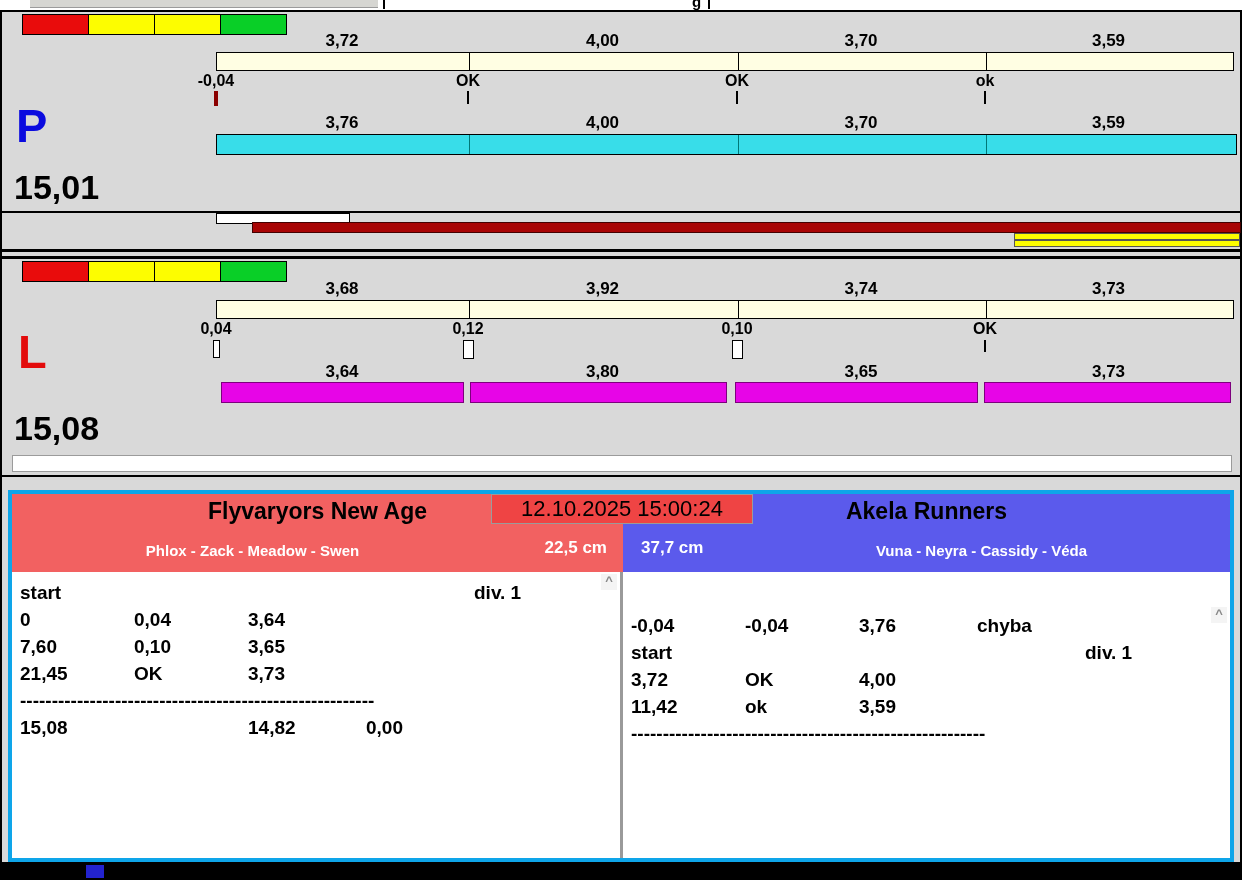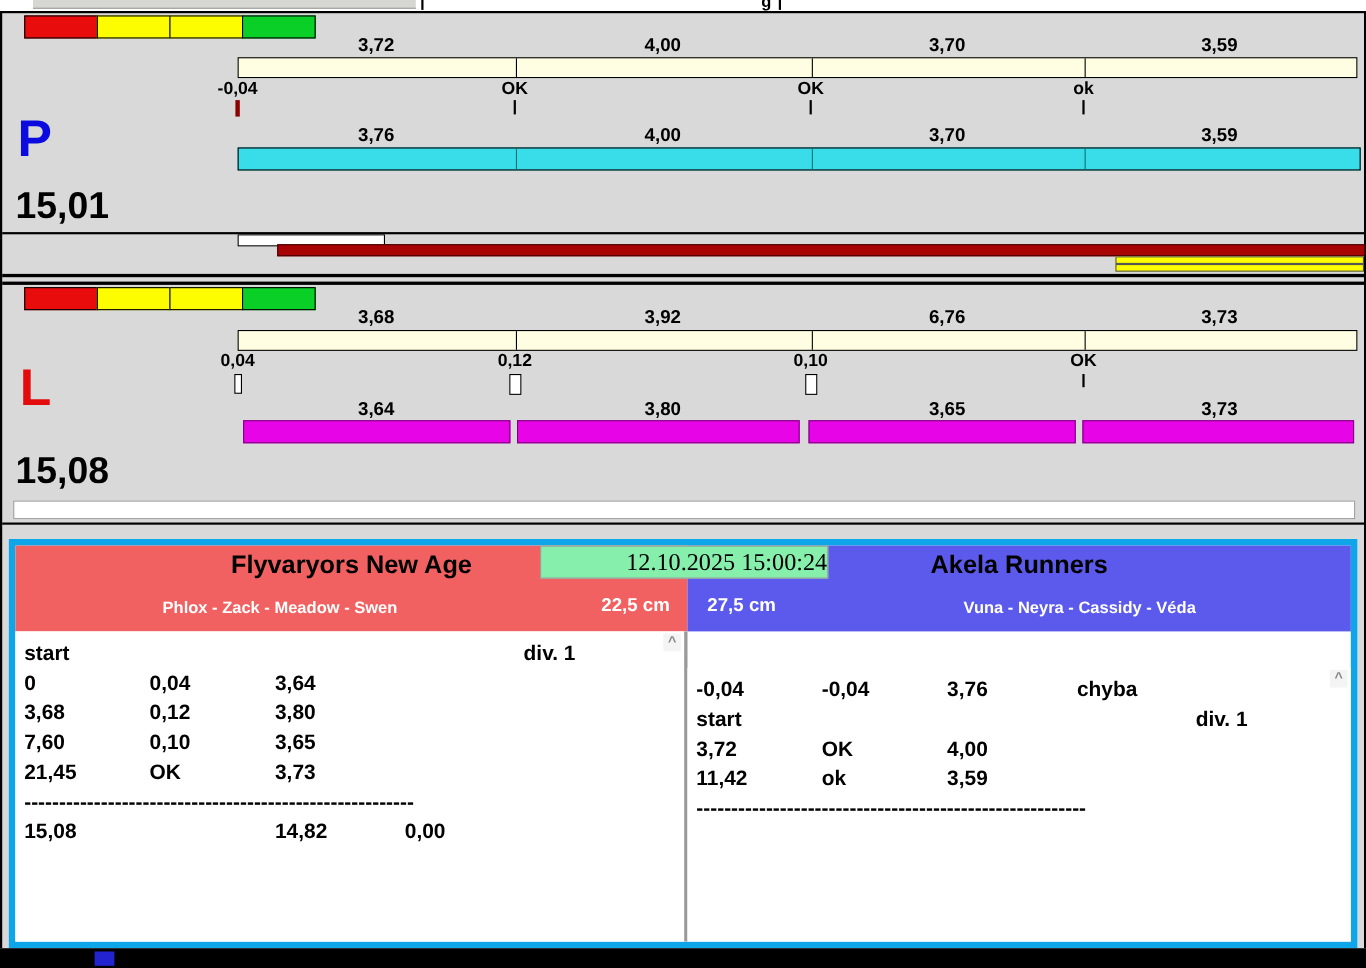--- a/index.html
+++ b/index.html
@@ -59,33 +59,33 @@
 
   .hline{position:absolute;left:0;right:0;top:199px;height:2px;background:#000;}
   .white-bar{position:absolute;left:214px;top:201px;width:132px;height:9px;background:#fff;border:1px solid #000;}
   .redrun-bar{position:absolute;left:250px;top:210px;width:987px;height:9px;background:#a80404;border:1px solid #400;}
   .yellow-bar{position:absolute;left:1012px;width:224px;height:5px;background:#fdfd00;border:1px solid #555;}
   .y1{top:221px}.y2{top:228px}
   .l-white-strip{position:absolute;left:10px;top:196px;width:1218px;height:15px;background:#fff;border:1px solid #9b9b9b;}
 
   
   .panel{position:absolute;left:6px;top:478px;width:1226px;height:372px;background:#fff;
-    border:6px solid #0ea5e9;box-sizing:border-box;}
+    border:4px solid #0ea5e9;box-sizing:border-box;}
   .hdr{position:absolute;top:0;height:78px;}
   .hdr-left{left:0;width:611px;background:#f26161;}
   .hdr-right{left:611px;right:0;background:#5b5aec;}
   .team-name{position:absolute;top:4px;left:0;right:0;text-align:center;font-size:23px;font-weight:bold;color:#000;}
   .team-members{position:absolute;top:48px;left:0;right:0;text-align:center;font-size:15px;font-weight:bold;color:#fff;}
   .hdr-left .team-members{right:130px;}
   .hdr-right .team-members{left:110px;}
   .jump-height{position:absolute;top:44px;font-size:17px;font-weight:bold;color:#fff;}
   .jh-left{right:16px;}
   .jh-right{left:18px;}
-  .timestamp{position:absolute;top:0;left:50%;margin-left:-130px;width:260px;height:28px;background:#86efac;
-    border:1px solid #9b9b9b;text-align:right;font-size:22px;line-height:28px;color:#000;font-family:Liberation Serif, serif;}
+  .timestamp{position:absolute;top:0;left:50%;margin-left:-130px;width:260px;height:28px;background:#ef4444;
+    border:1px solid #9b9b9b;text-align:center;font-size:22px;line-height:28px;color:#000;}
 
   .ttable{position:absolute;top:78px;bottom:0;background:#fff;box-sizing:border-box;
     font-size:19px;font-weight:bold;padding:8px 0 0 8px;overflow:hidden;}
   .left-table{left:0;width:611px;border-right:3px solid #9a9a9a;}
   .right-table{left:611px;right:0;margin-top:33px;}
   .trow{height:27px;line-height:26px;white-space:nowrap;}
   .tc{display:inline-block;vertical-align:top;white-space:nowrap;overflow:visible;}
   .c0{width:114px}.c1{width:114px}.c2{width:118px}.c3{width:108px}
   .scroll-up{position:absolute;top:2px;right:3px;width:16px;height:16px;color:#888;
     font-size:13px;line-height:14px;text-align:center;background:#f4f4f4;}
@@ -170,21 +170,21 @@
       <div class="statusboxes" style="top:2px">
         <div class="sbox red"></div>
         <div class="sbox yellow"></div>
         <div class="sbox yellow"></div>
         <div class="sbox green"></div>
       </div>
 
       <div class="lane-strip" style="top:20px">
         <span class="seglab s0">3,68</span>
         <span class="seglab s1">3,92</span>
-        <span class="seglab s2">6,76</span>
+        <span class="seglab s2">3,74</span>
         <span class="seglab s3">3,73</span>
       </div>
 
       <div class="meas-bar" style="top:41px">
         <div class="bar-div d1"></div>
         <div class="bar-div d2"></div>
         <div class="bar-div d3"></div>
       </div>
 
       <div class="lane-strip" style="top:61px">
@@ -224,34 +224,31 @@
 
       <div class="hdr hdr-left">
         <div class="team-name">Flyvaryors New Age</div>
         <div class="team-members">Phlox - Zack - Meadow - Swen</div>
         <div class="jump-height jh-left">22,5 cm</div>
       </div>
 
       <div class="hdr hdr-right">
         <div class="team-name">Akela Runners</div>
         <div class="team-members">Vuna - Neyra - Cassidy - Véda</div>
-        <div class="jump-height jh-right">27,5 cm</div>
+        <div class="jump-height jh-right">37,7 cm</div>
       </div>
 
       <div class="timestamp">12.10.2025 15:00:24</div>
 
       <div class="ttable left-table">
         <div class="trow">
           <span class="tc c0">start</span><span class="tc c1"></span><span class="tc c2"></span><span class="tc c3"></span><span class="tc">div. 1</span>
         </div>
         <div class="trow">
           <span class="tc c0">0</span><span class="tc c1">0,04</span><span class="tc c2">3,64</span><span class="tc c3"></span><span class="tc"></span>
-        </div>
-        <div class="trow">
-          <span class="tc c0">3,68</span><span class="tc c1">0,12</span><span class="tc c2">3,80</span><span class="tc c3"></span><span class="tc"></span>
         </div>
         <div class="trow">
           <span class="tc c0">7,60</span><span class="tc c1">0,10</span><span class="tc c2">3,65</span><span class="tc c3"></span><span class="tc"></span>
         </div>
         <div class="trow">
           <span class="tc c0">21,45</span><span class="tc c1">OK</span><span class="tc c2">3,73</span><span class="tc c3"></span><span class="tc"></span>
         </div>
         <div class="trow">
           <span class="tc c0">--------------------------------------------------------</span>
         </div>

